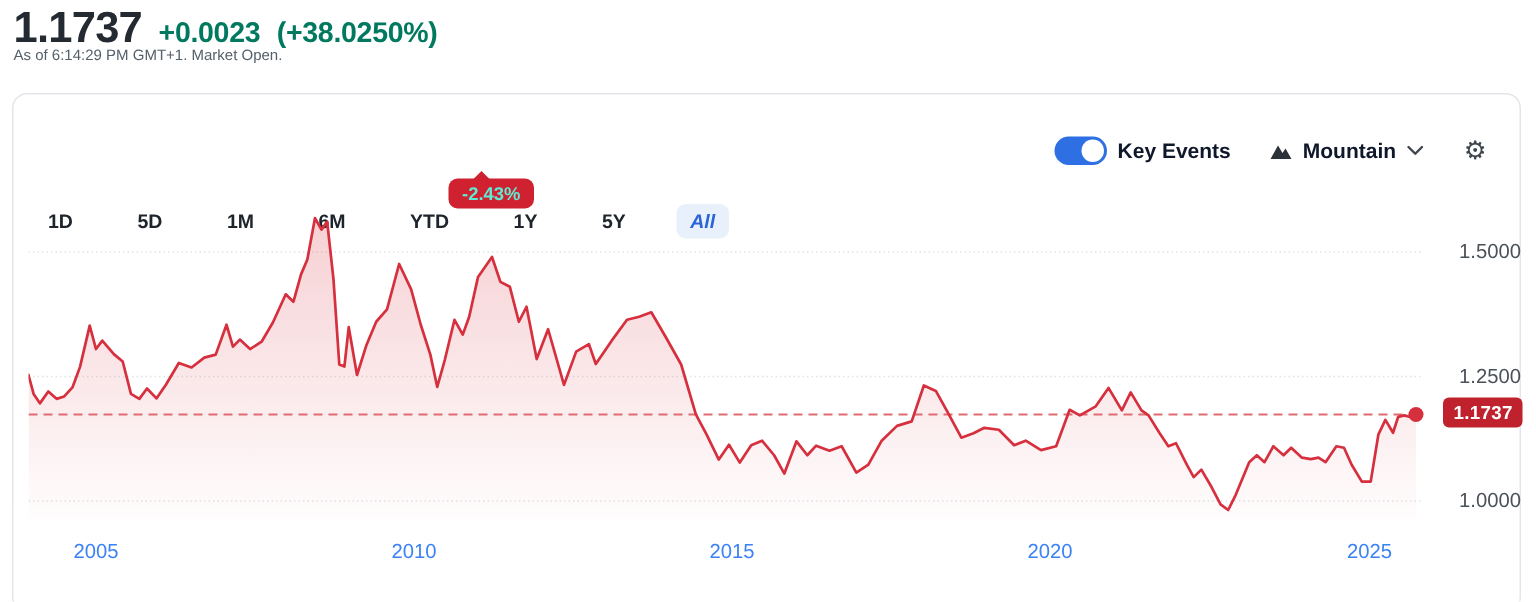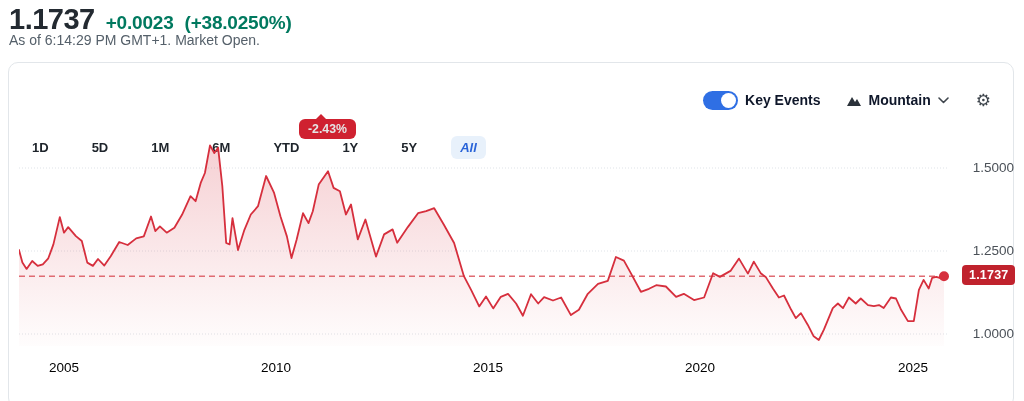--- a/index.html
+++ b/index.html
@@ -5,50 +5,50 @@
   html,body{margin:0;padding:0;}
   body{
     width:1024px;height:401px;position:relative;overflow:hidden;
     background:#ffffff;font-family:"Liberation Sans",sans-serif;color:#232a31;
     -webkit-font-smoothing:antialiased;
   }
   
   .hdr{position:absolute;left:9px;top:3px;display:flex;align-items:baseline;gap:11px;}
   .price{font-size:29px;font-weight:800;letter-spacing:-.5px;color:#232a31;}
   .chg{font-size:19px;font-weight:700;color:#00795f;letter-spacing:-.2px;}
-  .asof{position:absolute;left:9px;top:32px;font-size:14px;color:#55606a;}
+  .asof{position:absolute;left:9px;top:32px;font-size:10px;color:#55606a;}
   
   .card{
     position:absolute;left:8px;top:62px;width:1006px;height:346px;
     background:#fff;border:1px solid #e2e6ea;border-radius:10px;box-sizing:border-box;
   }
   
   .ranges{position:absolute;left:14px;top:27px;display:flex;align-items:flex-end;gap:25px;margin-top:46px;}
   .rtab{font-size:13px;font-weight:700;color:#1e242b;padding:4px 9px;border-radius:6px;cursor:pointer;}
   .rtab.sel{color:#2a64d8;background:#e8f1fb;font-style:italic;}
   .perf-badge{
-    position:absolute;left:290px;top:56px;background:#cf2130;color:#e5e5e5;
+    position:absolute;left:290px;top:56px;background:#cf2130;color:#5eead4;
     font-size:12.3px;font-weight:700;padding:3px 9px;border-radius:6px;
   }
   .perf-badge::after{
     content:"";position:absolute;top:-5px;left:16px;
     border-left:6px solid transparent;border-right:6px solid transparent;
     border-bottom:6px solid #cf2130;
   }
   .controls{position:absolute;right:22px;top:24px;display:flex;align-items:center;gap:25px;height:26px;}
   .ctl{display:flex;align-items:center;gap:7px;cursor:pointer;}
   .ctl-label{font-size:14px;font-weight:700;color:#0f172a;}
   .toggle{width:35px;height:19px;border-radius:10px;background:#2f6fe4;position:relative;cursor:pointer;}
   .toggle .knob{position:absolute;right:2px;top:2px;width:15px;height:15px;border-radius:50%;background:#fff;}
   .gear{font-size:17px;color:#3f464d;cursor:pointer;line-height:1;margin-left:2px;}
   .icon-svg{display:block;}
   
   .plot{position:absolute;left:10px;top:68px;width:937px;height:215px;}
   .ylab{position:absolute;left:953px;width:52px;font-size:13.5px;color:#4b5158;text-align:right;}
-  .xlab{position:absolute;top:297px;font-size:13.5px;color:#000000;transform:translateX(-50%);}
+  .xlab{position:absolute;top:297px;font-size:13.5px;color:#3b82f6;transform:translateX(-50%);}
   .cur-badge{
     position:absolute;left:953px;top:202px;background:#c0222d;color:#fff;
     font-size:12.5px;font-weight:700;padding:3px 7px;border-radius:4px;letter-spacing:.2px;
   }
 </style>
 </head>
 <body>
 
 <div class="hdr">
   <span class="price">1.1737</span>

